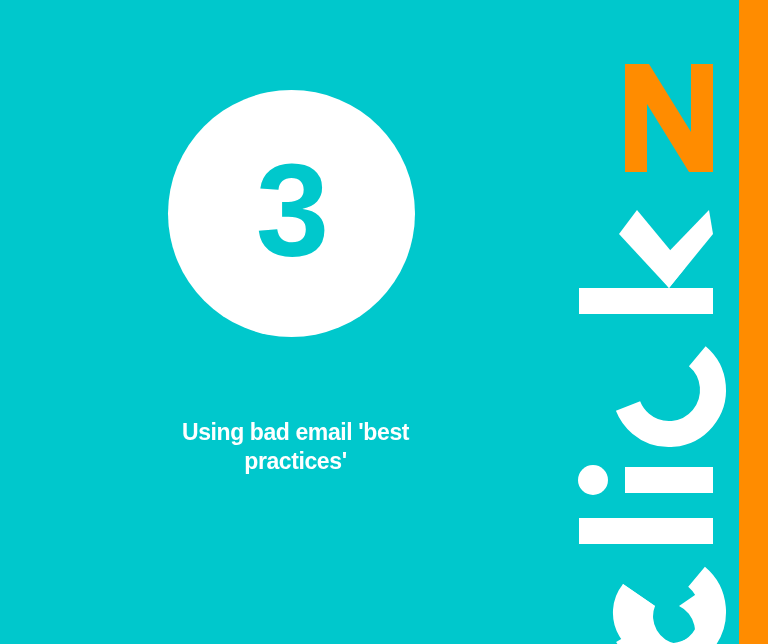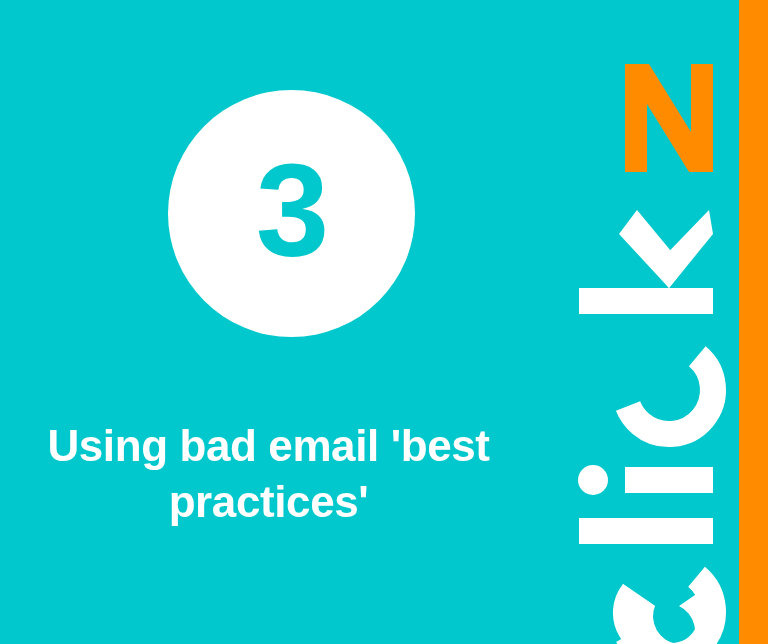--- a/index.html
+++ b/index.html
@@ -39,27 +39,27 @@
     line-height: 1;
     color: #00c8cc;
     letter-spacing: -2px;
     transform: translateY(-3px);
     user-select: none;
   }
 
   
   #headline {
     position: absolute;
-    left: 16px;
+    left: 43px;
     top: 418px;
     width: 505px;
     text-align: center;
     color: #ffffff;
     font-family: "Liberation Sans", sans-serif;
-    font-size: 44px;
+    font-size: 23px;
     font-weight: bold;
     line-height: 1.28;
     letter-spacing: -0.4px;
     white-space: pre-line;
   }
 
   
   #logo-area {
     position: absolute;
     left: 546px;

